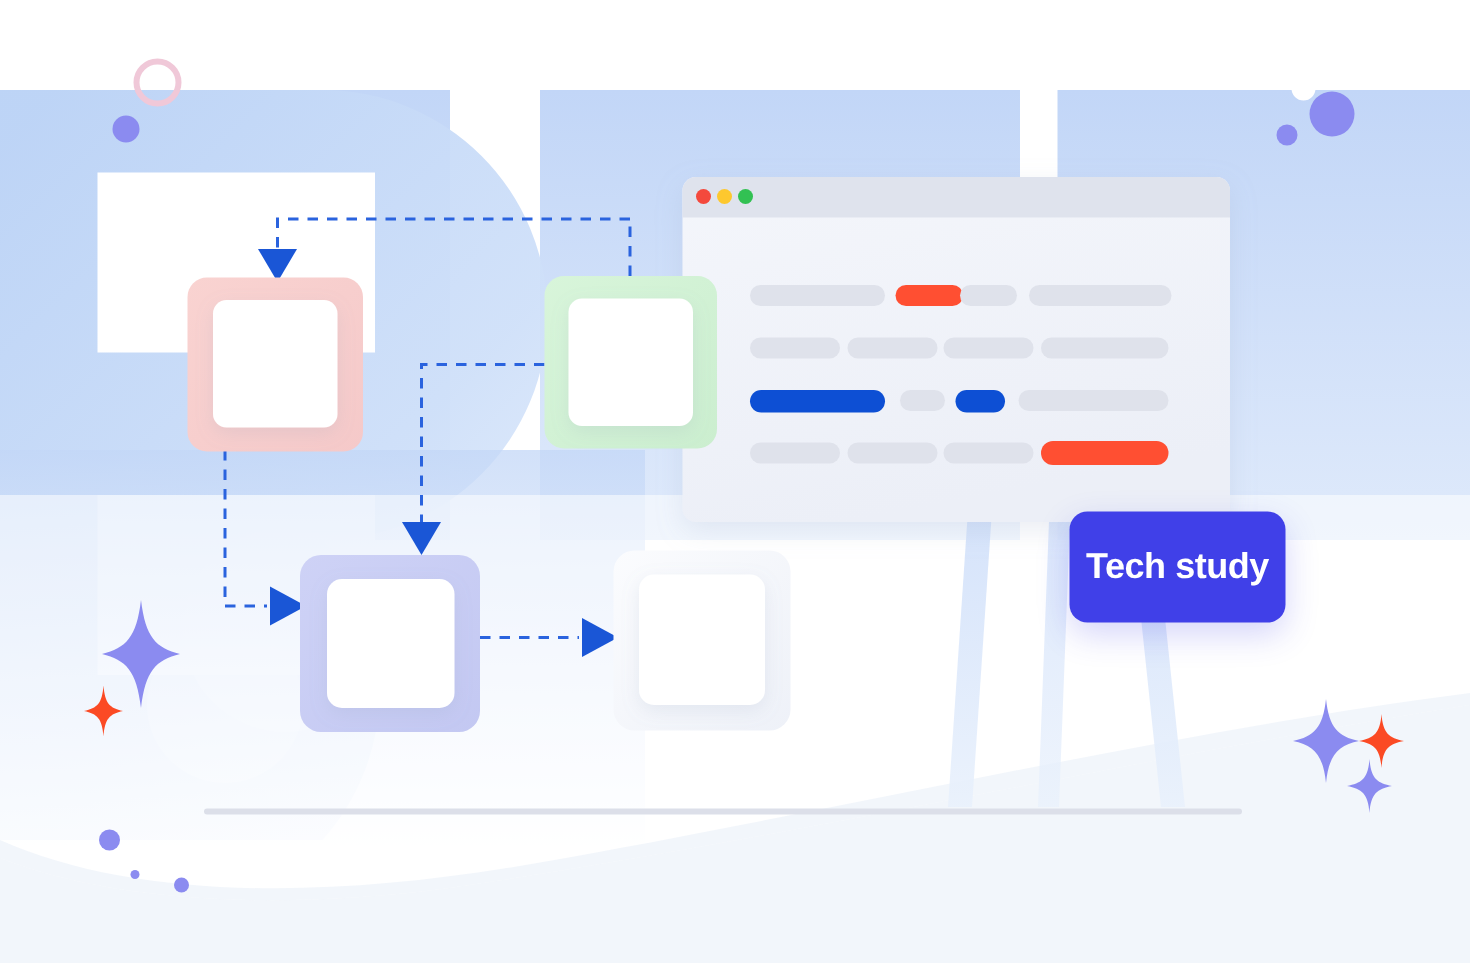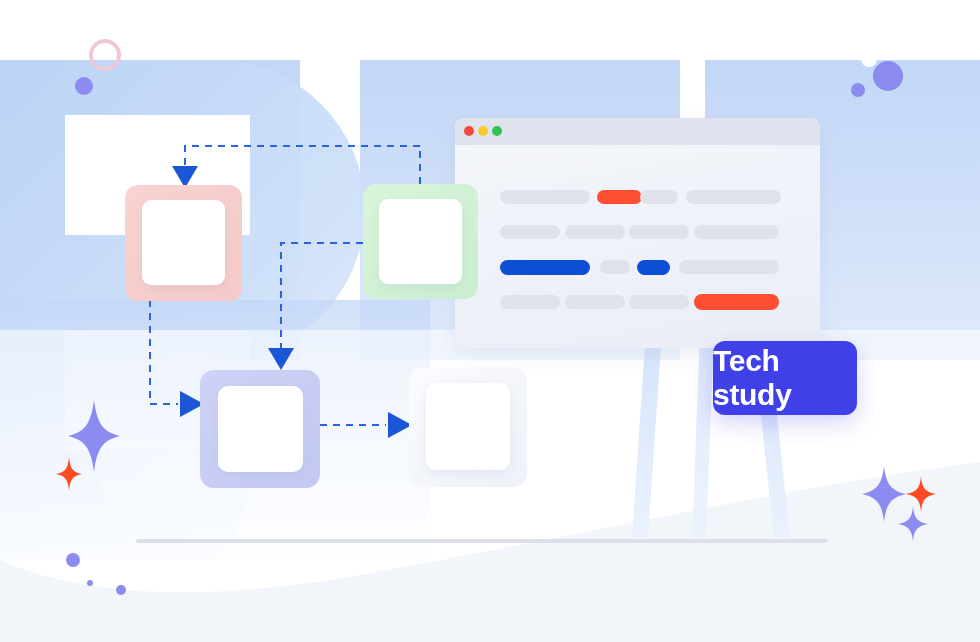--- a/index.html
+++ b/index.html
@@ -30,21 +30,21 @@
     top: 341px;
     width: 144px;
     height: 74px;
     border-radius: 12px;
     background: #4040e8;
     color: #ffffff;
     display: flex;
     align-items: center;
     justify-content: center;
     font-family: "Liberation Sans", sans-serif;
-    font-size: 30px;
+    font-size: 24px;
     font-weight: bold;
     letter-spacing: -0.3px;
     box-shadow: 0 8px 22px rgba(64,64,232,0.22);
     z-index: 40;
   }
 </style>
 </head>
 <body>
 
 <div id="stage">

